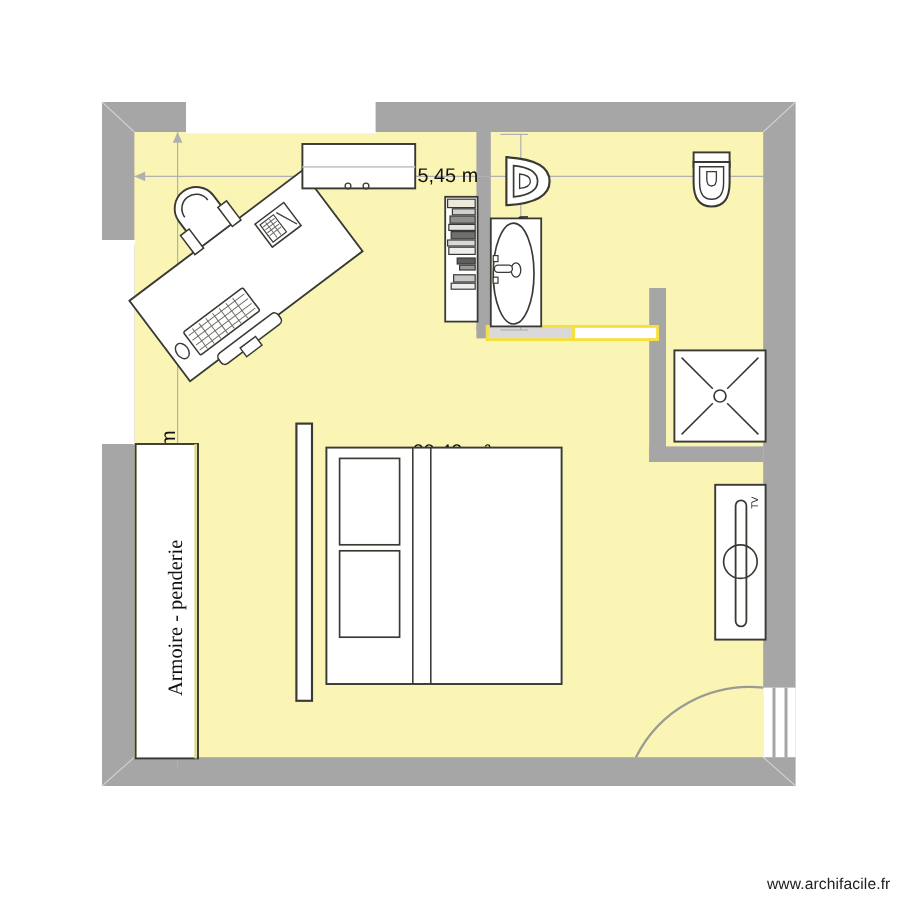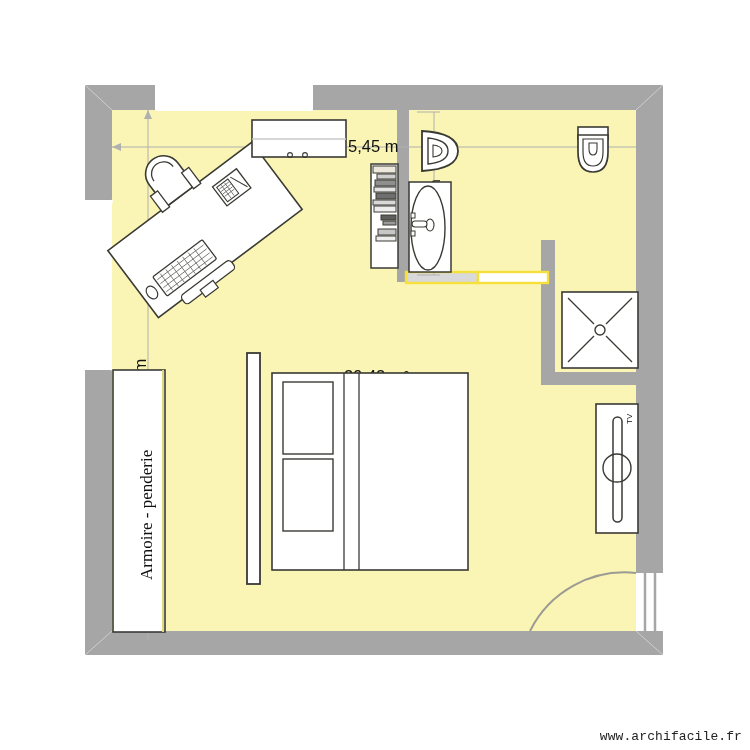--- a/index.html
+++ b/index.html
@@ -4,21 +4,21 @@
 <title>Plan</title>
 <style>
   html,body{margin:0;padding:0;background:#ffffff;}
   body{
     width:750px;height:750px;overflow:hidden;position:relative;
     font-family:"Liberation Sans",sans-serif;
   }
   #plan{position:absolute;left:0;top:0;width:750px;height:750px;}
   .wm{
     position:absolute;right:8px;bottom:6px;
-    font-family:Liberation Mono, monospace;
+    font-family:Liberation Sans, sans-serif;
     font-size:13px;color:#222;letter-spacing:.1px;
   }
   svg{display:block;}
   .dimtxt{font-family:"Liberation Sans",sans-serif;font-size:16.5px;fill:#111;}
   .areatxt{font-family:"Liberation Sans",sans-serif;font-size:16.5px;fill:#111;}
   .lbl-serif{font-family:"Liberation Serif",serif;font-size:17px;fill:#111;}
   .tv-lbl{font-family:"Liberation Sans",sans-serif;font-size:8px;fill:#111;}
 </style>
 </head>
 <body>

